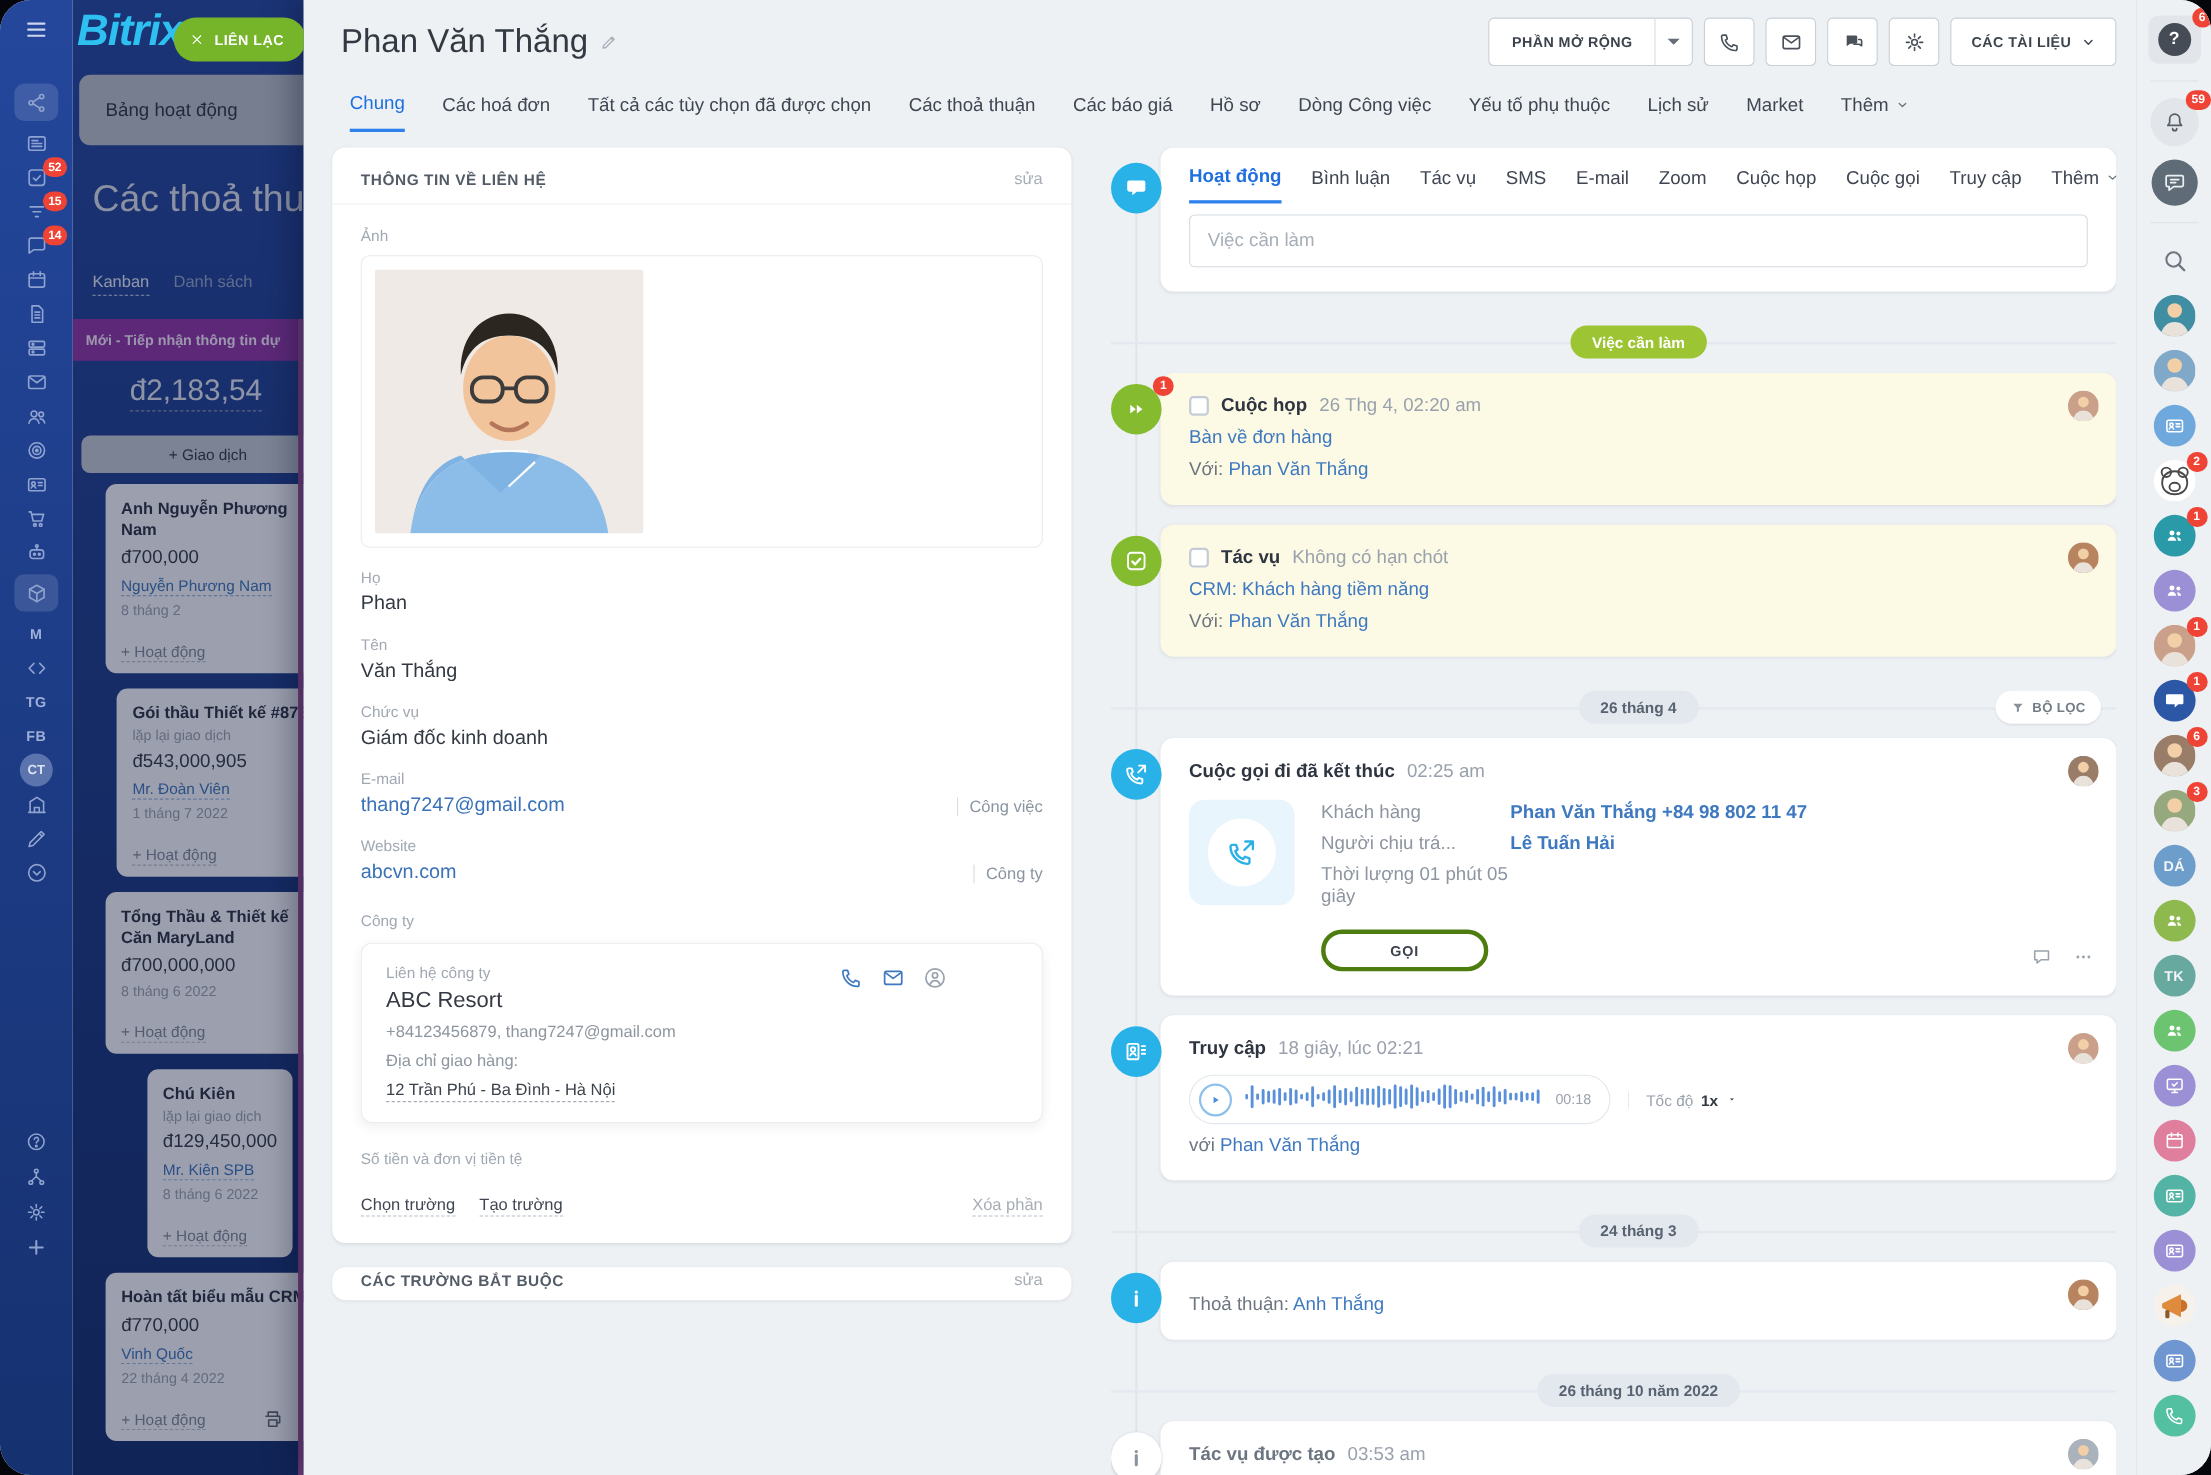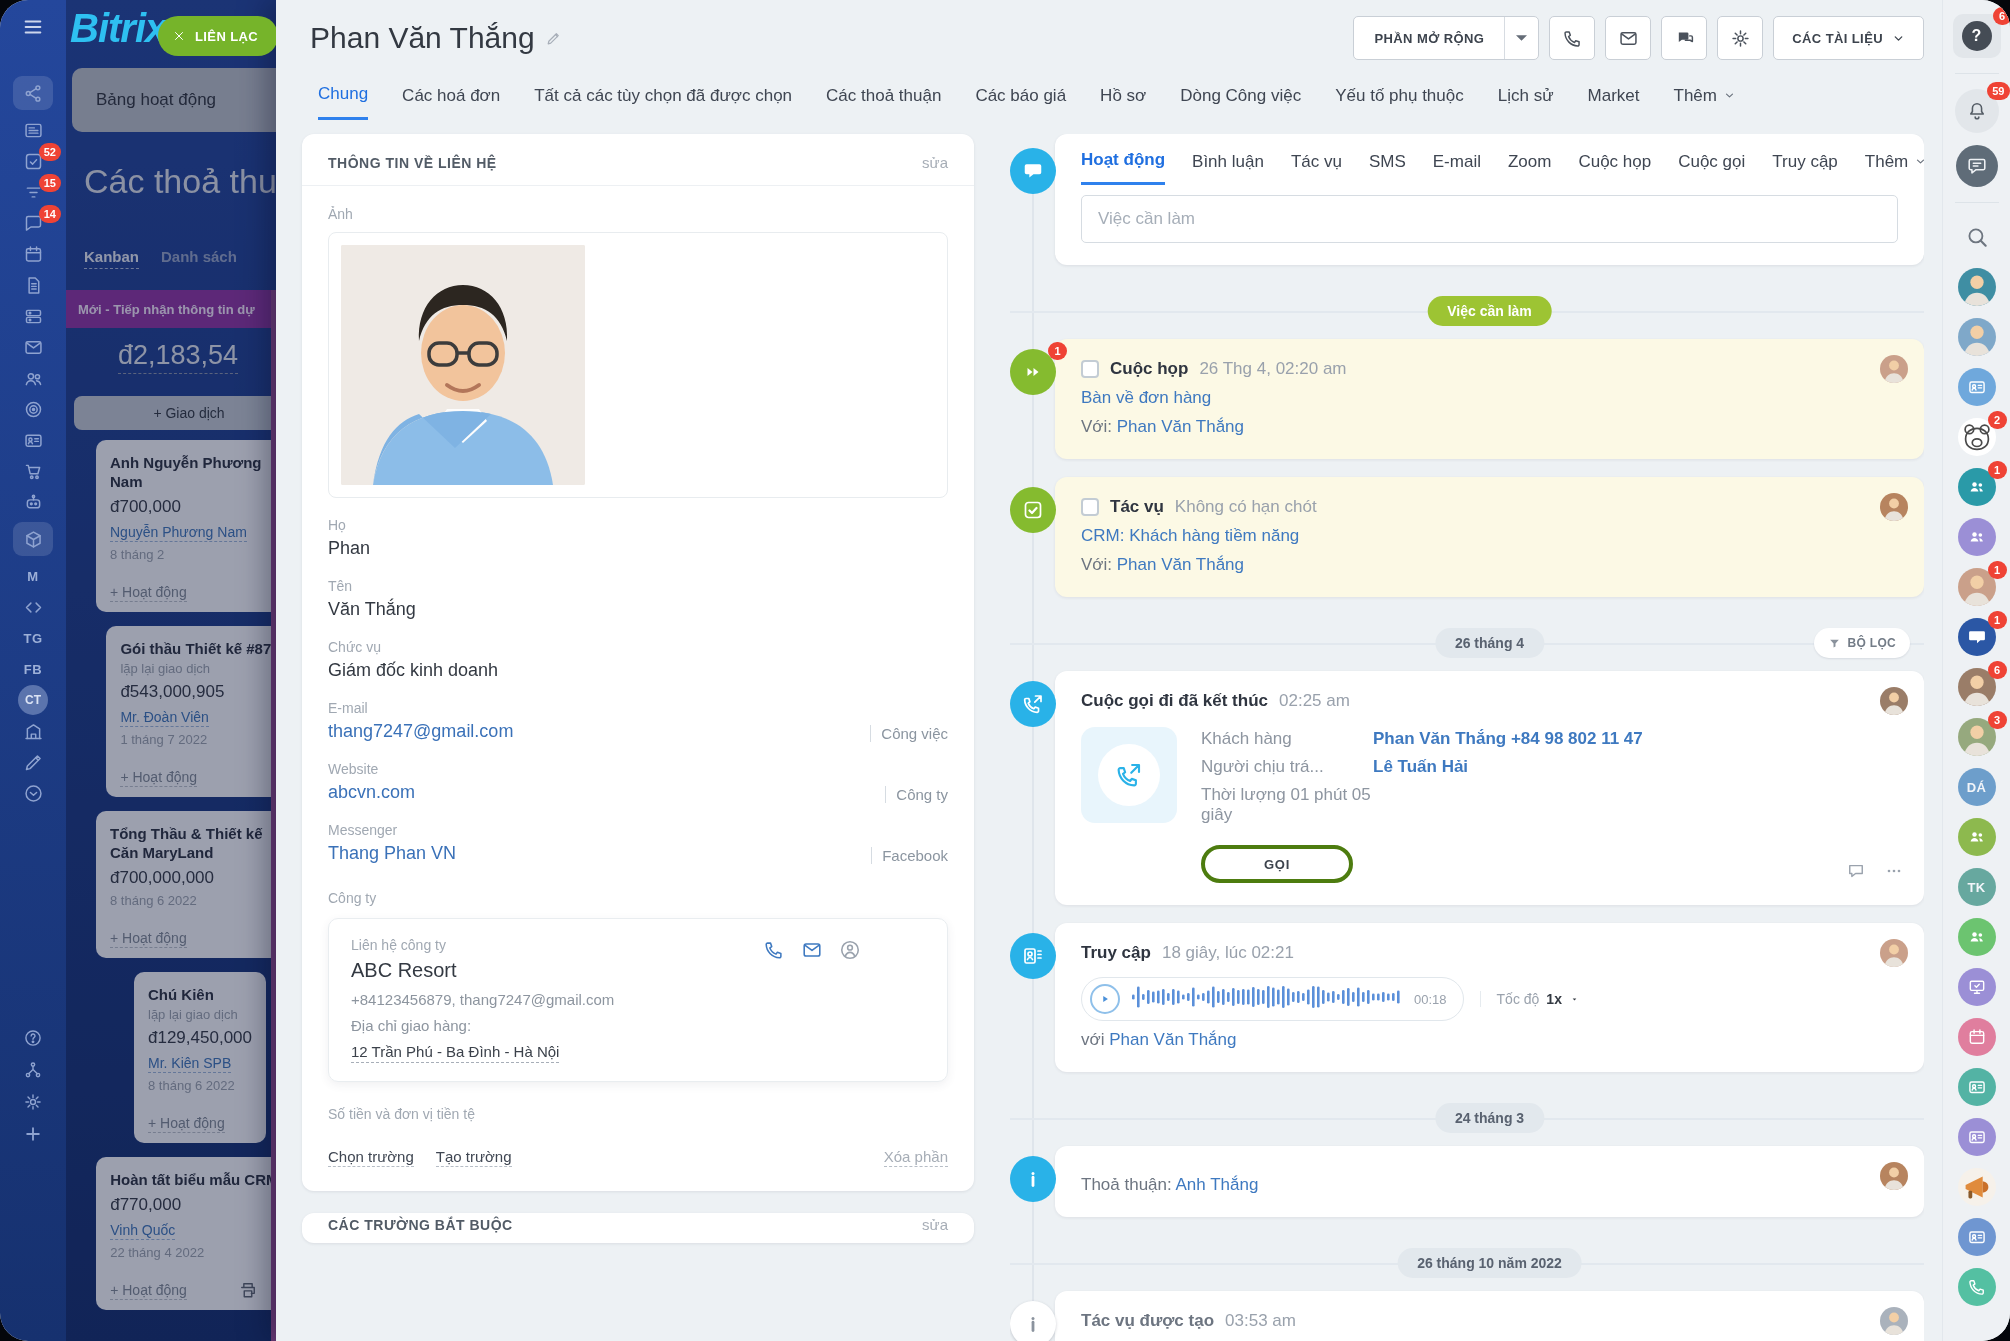--- a/index.html
+++ b/index.html
@@ -28,21 +28,21 @@
   
   .kanban { width:210px; flex:0 0 210px; background:linear-gradient(180deg,#24479c,#142e6b); position:relative; overflow:hidden; }
   .k-dim { position:absolute; inset:0; background:rgba(12,22,56,.38); z-index:40; pointer-events:none; }
   .k-logo { position:absolute; left:4px; top:6px; font-size:40px; font-weight:bold; font-style:italic; color:#2ec0f1; z-index:50; letter-spacing:-1px;}
   .k-chip { position:absolute; left:92px; top:16px; z-index:55; height:40px; padding:0 20px 0 14px; background:#76b42a; border-radius:22px;
             display:flex; align-items:center; gap:9px; color:#fff; font-size:13px; font-weight:bold; letter-spacing:.4px; white-space:nowrap; }
   .k-chip .ic { width:14px; height:14px; stroke-width:2.4; }
   .k-board-btn { position:absolute; left:6px; top:68px; width:240px; height:64px; background:#b9bfc6; border-radius:10px;
                  display:flex; align-items:center; padding-left:24px; font-size:17px; color:#31363d; z-index:10;}
   .k-title { position:absolute; left:18px; top:162px; font-size:34px; color:#d8dde5; white-space:nowrap; z-index:10;}
-  .k-tabs { position:absolute; left:18px; top:248px; display:flex; gap:22px; font-size:15px; z-index:10;font-weight:bold;}
+  .k-tabs { position:absolute; left:18px; top:248px; display:flex; gap:22px; font-size:15px; z-index:10;}
   .k-tab { color:#93a2c4; }
   .k-tab.on { color:#e2e7ef; border-bottom:1px dashed #aab7d4; padding-bottom:3px; }
   .k-stage { position:absolute; left:0; top:290px; width:100%; height:38px; background:#8e35a0; color:#f2e4f6; font-size:13px; font-weight:bold;
              display:flex; align-items:center; padding-left:12px; white-space:nowrap; overflow:hidden; z-index:10;}
   .k-total { position:absolute; left:52px; top:340px; font-size:27px; color:#dde2ea; border-bottom:1px dashed #8a93a8; padding-bottom:2px; white-space:nowrap; z-index:10;}
   .k-add { position:absolute; left:8px; top:396px; width:230px; height:34px; background:#c0c7cf; border-radius:8px; color:#323941;
            font-size:14px; display:flex; align-items:center; justify-content:center; gap:6px; z-index:10;}
   .k-cards { position:absolute; left:14px; top:440px; width:240px; display:flex; flex-direction:column; gap:14px; z-index:10;align-items:center;}
   .k-card { background:#f4f5f7; border-radius:10px; padding:13px 14px 10px; display:flex; flex-direction:column; position:relative;}
   .k-card .t { font-size:15px; font-weight:bold; color:#2d3340; line-height:19px; max-width:180px;}
@@ -615,25 +615,20 @@
               </div>
               <div class="field">
                 <div class="lab">E-mail</div>
                 <span class="val link">thang7247@gmail.com</span>
                 <span class="tag">Công việc</span>
               </div>
               <div class="field">
                 <div class="lab">Website</div>
                 <span class="val link">abcvn.com</span>
                 <span class="tag">Công ty</span>
-              </div>
-              <div class="field">
-                <div class="lab">Messenger</div>
-                <span class="val link">Thang Phan VN</span>
-                <span class="tag">Facebook</span>
               </div>
             </div>
 
           <div class="f-label" style="margin-top:26px">Công ty</div>
           <div class="co-card">
             <div class="co-sub">Liên hệ công ty</div>
             <div class="co-name">ABC Resort</div>
             <div class="co-line">+84123456879, thang7247@gmail.com</div>
             <div class="co-line">Địa chỉ giao hàng:</div>
             <div><span class="co-addr">12 Trần Phú - Ba Đình - Hà Nội</span></div>

